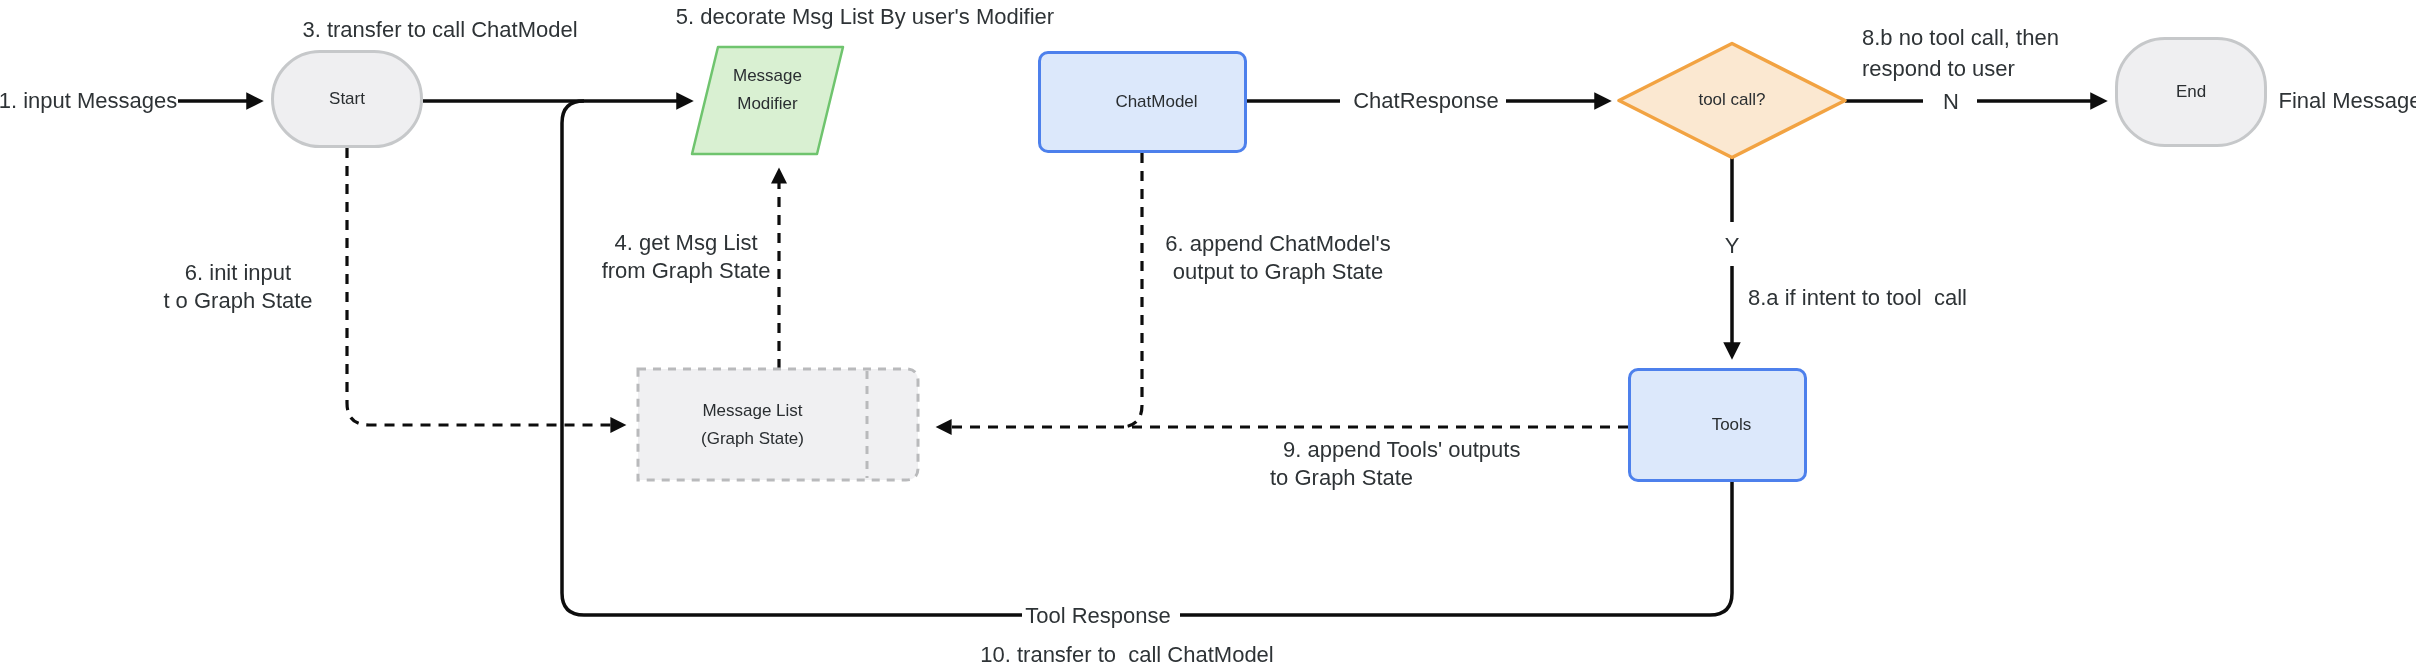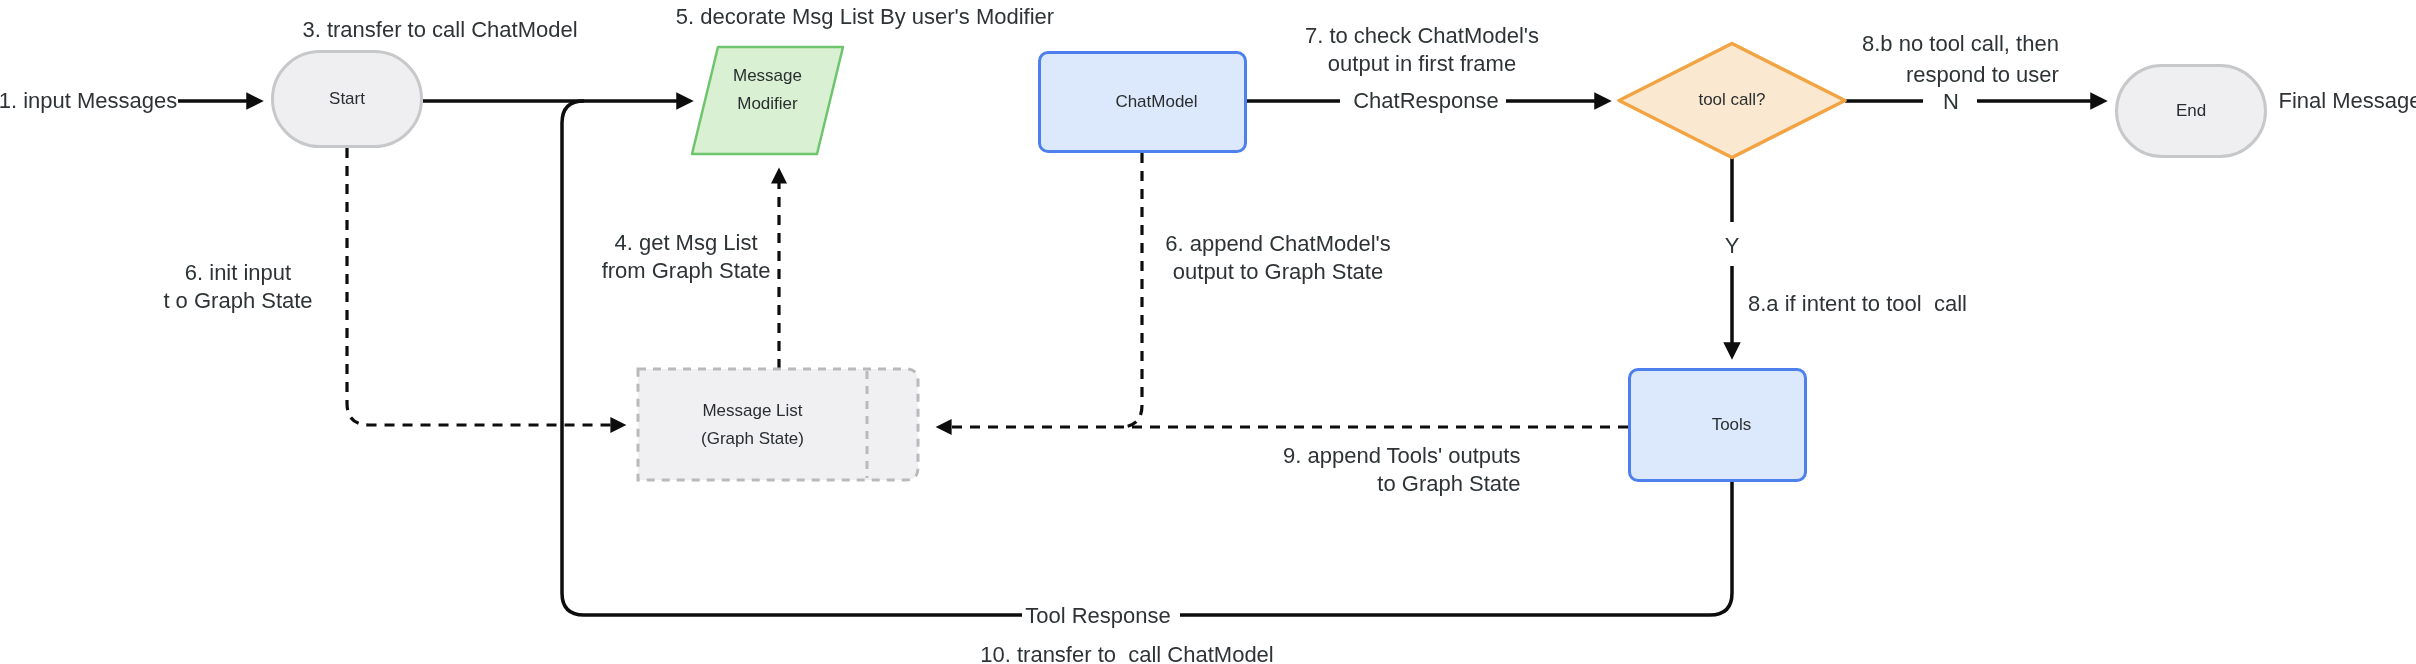--- a/index.html
+++ b/index.html
@@ -31,21 +31,21 @@
     padding-left:28px;
   }
   .shape-text{position:absolute;background:none;border:none;}
   .lbl{
     position:absolute;
     font-size:22px;line-height:28px;
     color:var(--label-text,#2e3336);
     white-space:pre;text-align:center;
     transform:translate(-50%,-50%);
   }
-  .lbl.left{transform:translate(0,-50%);text-align:right;margin-top:6px;}
+  .lbl.left{transform:translate(0,-50%);text-align:left;}
   .lbl.indent-first{text-indent:13px;}
   .lbl.tall{line-height:31px;}
 </style>
 </head>
 <body>
 
 <div class="canvas">
 
   <svg class="edges" viewBox="0 0 2416 664">
     <defs>
@@ -89,39 +89,37 @@
 
   <div class="node bluebox" style="left:1038px;top:51px;width:209px;height:102px">ChatModel</div>
 
   <div class="node shape-text" style="left:1619px;top:43px;width:226px;height:114px">tool call?</div>
 
   <div class="node bluebox" style="left:1628px;top:368px;width:179px;height:114px">Tools</div>
 
   <div class="node shape-text" style="left:638px;top:369px;width:229px;height:111px">Message List
 (Graph State)</div>
 
-  <div class="node stadium" style="left:2115px;top:64px;width:152px;height:94px">End</div>
+  <div class="node stadium" style="left:2115px;top:37px;width:152px;height:110px">End</div>
 
   <div class="lbl" style="left:88px;top:101px">1. input Messages</div>
 
   <div class="lbl" style="left:238px;top:287px">6. init input
 t o Graph State</div>
 
   <div class="lbl" style="left:440px;top:30px">3. transfer to call ChatModel</div>
 
   <div class="lbl" style="left:686px;top:257px">4. get Msg List
 from Graph State</div>
 
   <div class="lbl" style="left:865px;top:17px">5. decorate Msg List By user's Modifier</div>
 
   <div class="lbl" style="left:1278px;top:258px">6. append ChatModel's
 output to Graph State</div>
 
-  <div class="lbl" style="left:1422px;top:50px">7. to check ChatModel's
-output in first frame</div>
 
   <div class="lbl" style="left:1426px;top:101px">ChatResponse</div>
 
   <div class="lbl left" style="left:1748px;top:298px">8.a if intent to tool  call</div>
 
   <div class="lbl left tall" style="left:1862px;top:53px">8.b no tool call, then
 respond to user</div>
 
   <div class="lbl left indent-first" style="left:1270px;top:464px">9. append Tools' outputs
 to Graph State</div>

